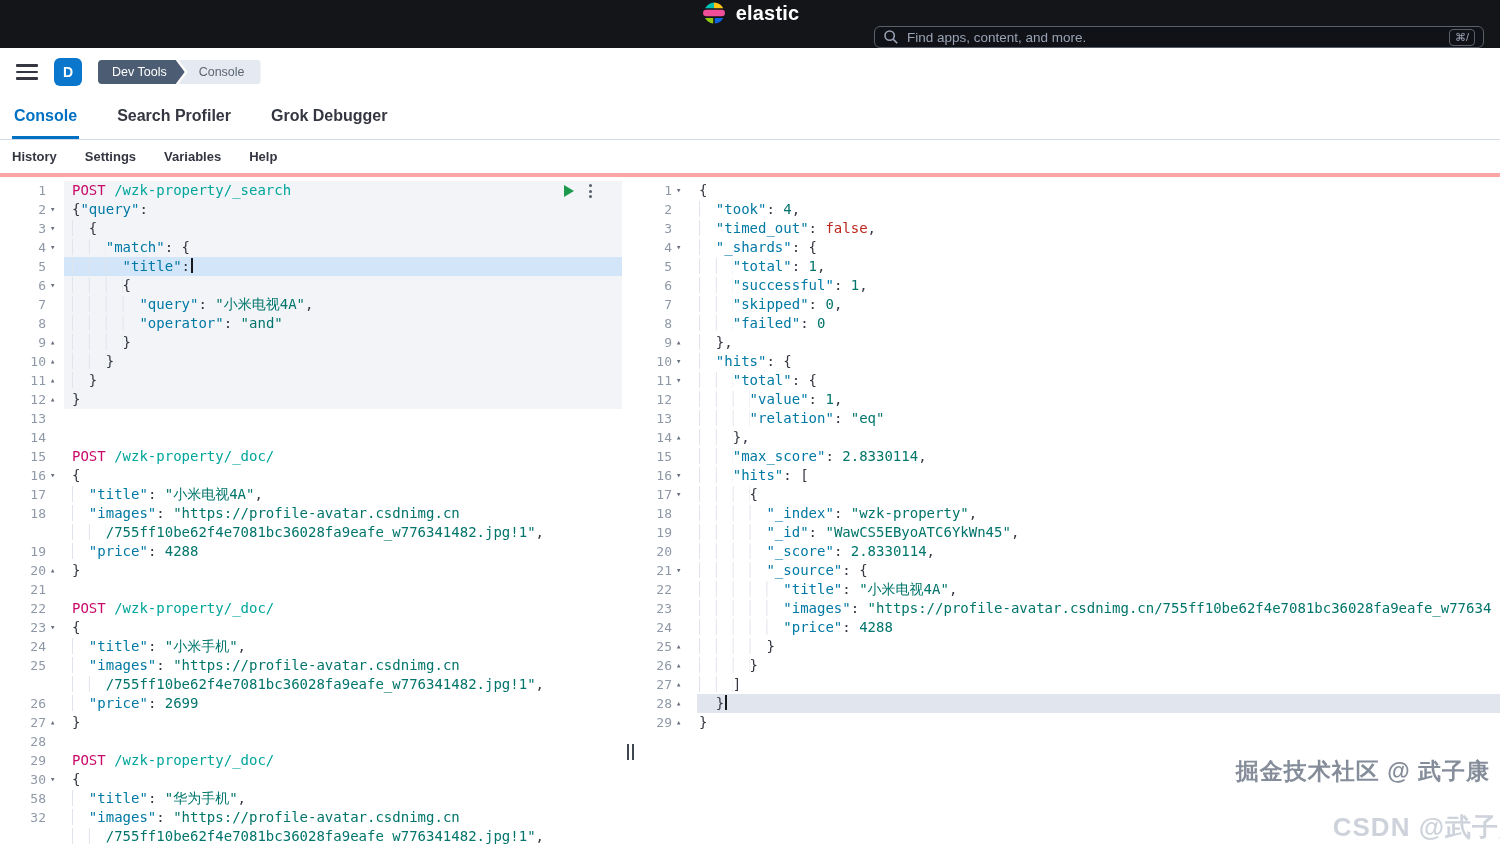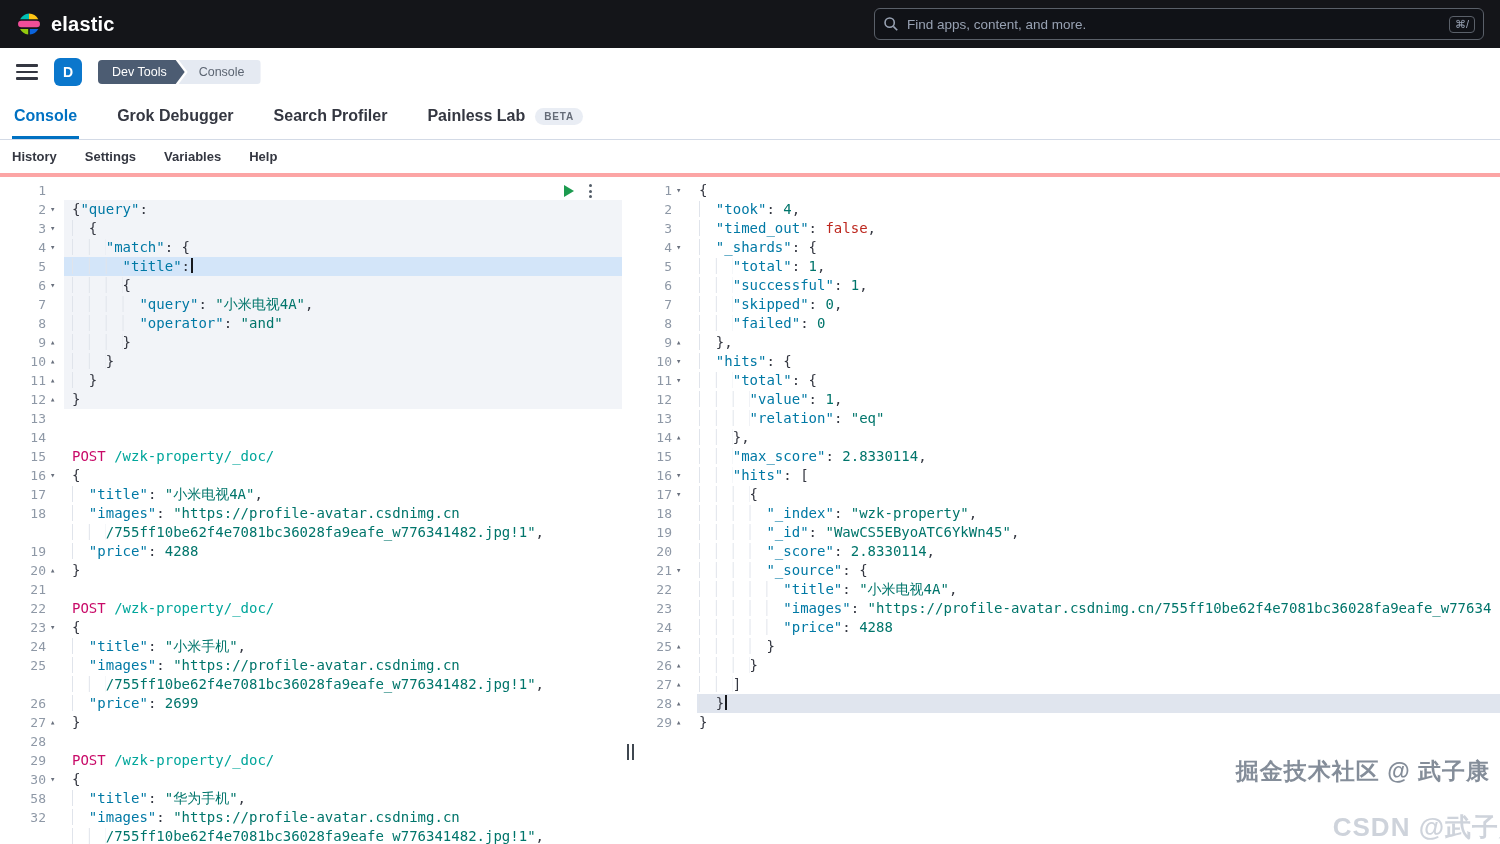--- a/index.html
+++ b/index.html
@@ -1,21 +1,21 @@
 <!DOCTYPE html>
 <html><head>
 <meta charset="utf-8">
 <style>
   * { margin:0; padding:0; box-sizing:border-box; }
   html,body { background:#fff; }
   .screen { position:relative; width:1500px; height:844px; overflow:hidden; background:#fff;
             font-family:"Liberation Sans", sans-serif; }
 
   
-  .topbar { height:48px; background:#141519; display:flex; align-items:center; padding:0 16px; }
+  .topbar { height:48px; background:#141519; display:flex; align-items:center; padding:0 16px;flex-direction:column; }
   .logo { display:flex; align-items:center; gap:9px; }
   .logo-text { color:#fff; font-size:20px; font-weight:600; letter-spacing:.2px; }
   .searchbox { margin-left:auto; width:610px; height:32px; border:1px solid #5a6069; border-radius:6px;
                background:#101217; display:flex; align-items:center; padding:0 8px; gap:8px; }
   .searchbox input { flex:1; background:transparent; border:0; outline:0; color:#d3dce6;
                      font-size:13.5px; font-family:"Liberation Sans",sans-serif; }
   .searchbox input::placeholder { color:#98a2b3; }
   .kbd { border:1px solid #5a6069; color:#98a2b3; border-radius:4px; font-size:11px; padding:1px 5px; white-space:nowrap; }
 
   
@@ -127,46 +127,43 @@
       <div class="crumb1">Dev Tools</div>
       <div class="crumb2">Console</div>
     </div>
   </div>
 
   <div class="tabsrow" id="tabs-mount">
       <div class="tab active">
         <span class="tab-label">Console</span>
       </div>
       <div class="tab">
-        <span class="tab-label">Grok Debugger</span>
-      </div>
-      <div class="tab">
         <span class="tab-label">Search Profiler</span>
       </div>
       <div class="tab">
-        <span class="tab-label">Painless Lab</span>
-        <span class="beta-badge">BETA</span>
+        <span class="tab-label">Grok Debugger</span>
       </div>
     </div>
 
   <div class="menurow" id="menu-mount">
       <div class="menu-item">History</div>
       <div class="menu-item">Settings</div>
       <div class="menu-item">Variables</div>
       <div class="menu-item">Help</div>
     </div>
 
   <div class="editor">
     <div class="pane lp" id="left-pane">
       <div id="left-lines">
           <div class="row">
             <div class="gut">
               <span class="lnum">1</span>
               <span class="fold"></span>
             </div>
+            <div class="code blk"><span class="tk tk-m">POST </span><span class="tk tk-u">/wzk-property/_search</span></div>
           </div>
           <div class="row">
             <div class="gut">
               <span class="lnum">2</span>
               <span class="fold">▾</span>
             </div>
             <div class="code blk"><span class="tk tk-p">{</span><span class="tk tk-k">"query"</span><span class="tk tk-p">:</span></div>
           </div>
           <div class="row">
             <div class="gut">

